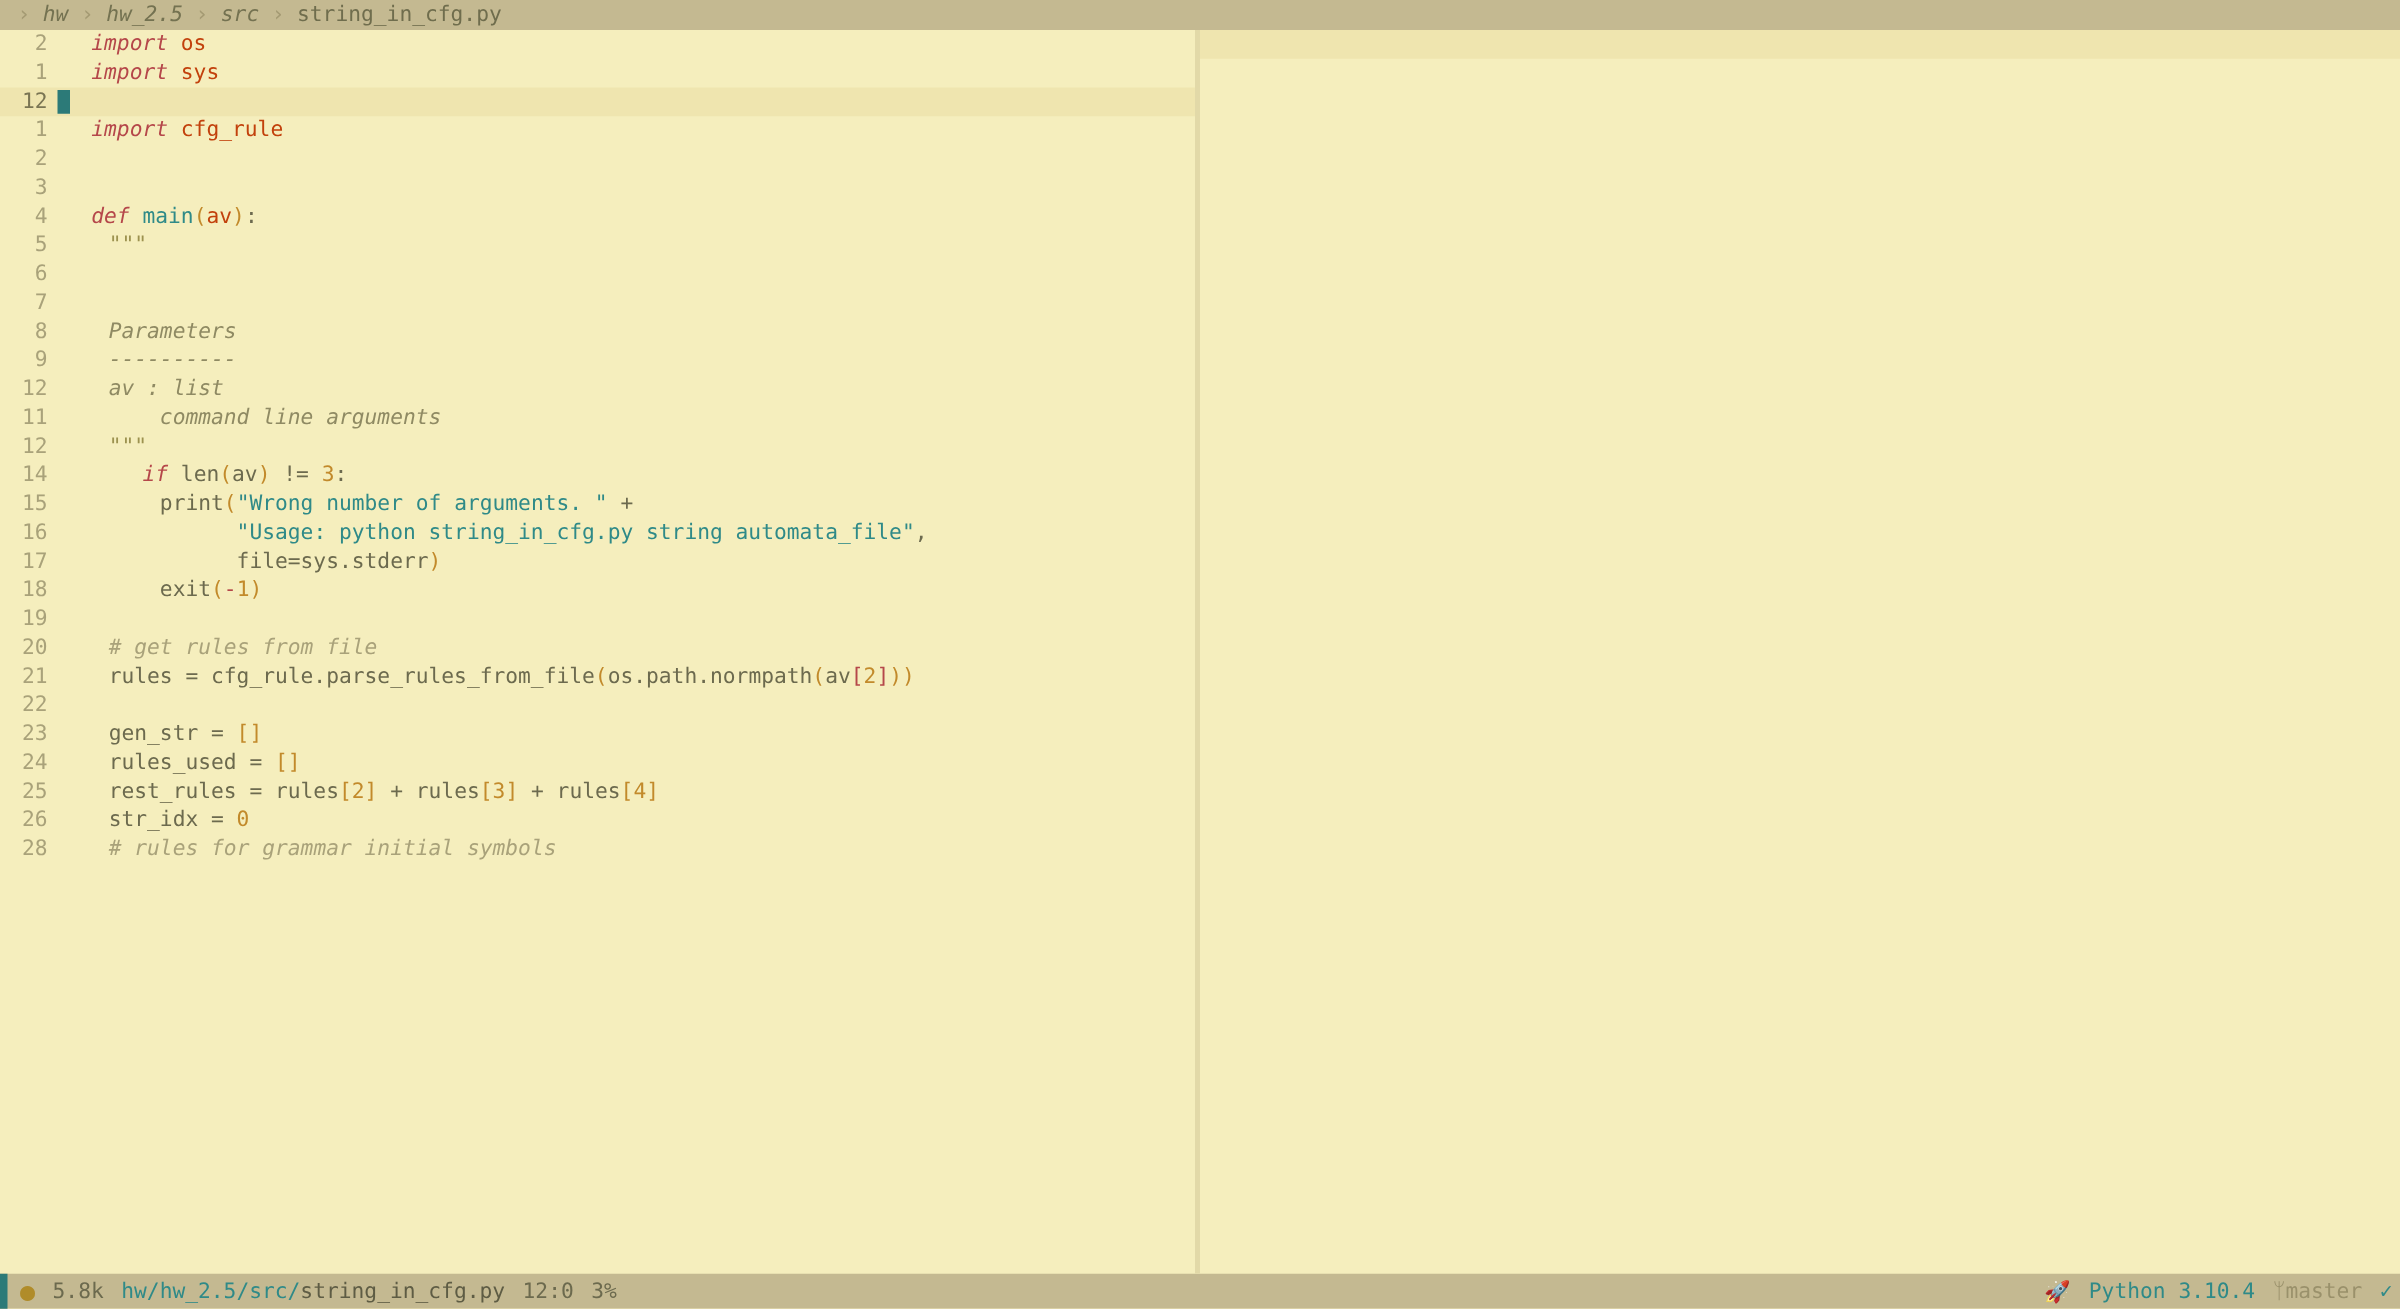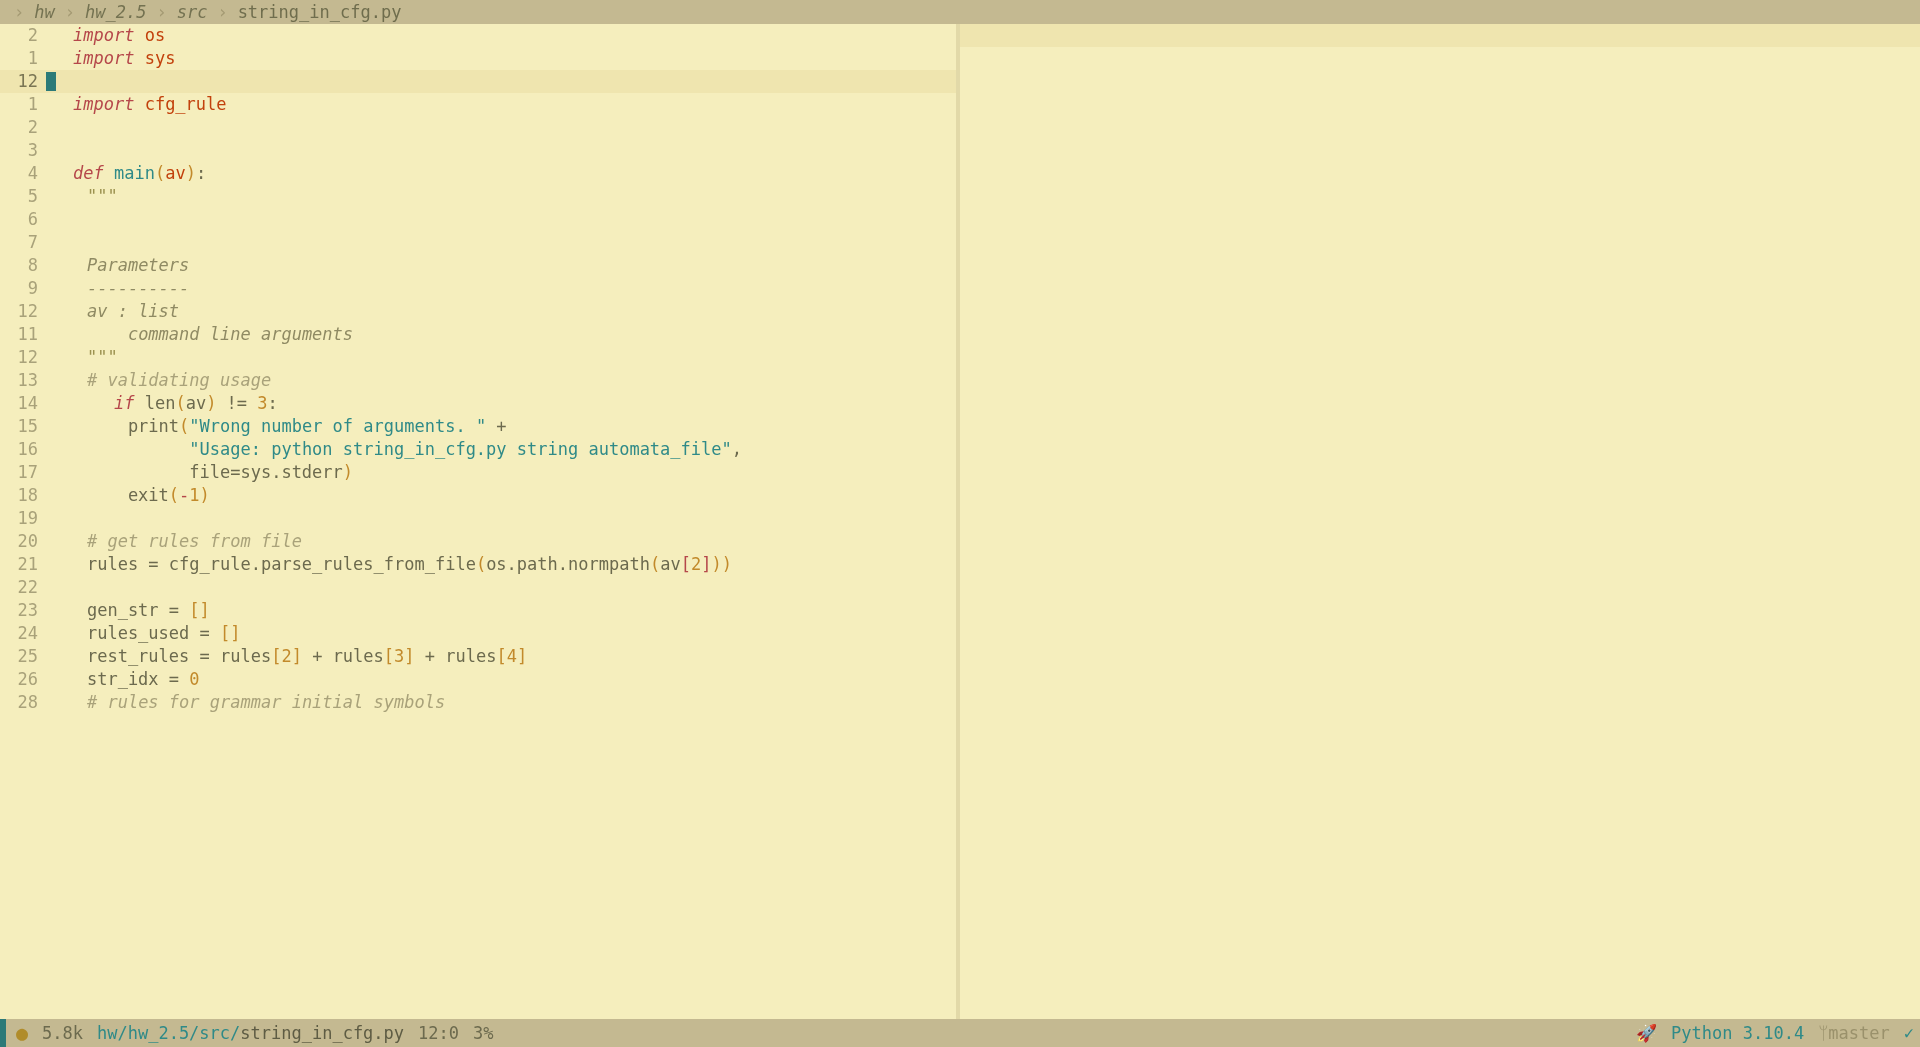--- a/index.html
+++ b/index.html
@@ -159,21 +159,20 @@
         <div class="line"><span class="gutter">8</span><span>    </span><span class="ds">Parameters</span></div>
 
         <div class="line"><span class="gutter">9</span><span>    </span><span class="ds">----------</span></div>
 
         <div class="line"><span class="gutter">12</span><span>    </span><span class="ds">av : list</span></div>
 
         <div class="line"><span class="gutter">11</span><span>        </span><span class="ds">command line arguments</span></div>
 
         <div class="line"><span class="gutter">12</span><span>    </span><span class="dq">"""</span></div>
 
-        <div class="line"><span class="gutter">13</span><span>    </span><span class="c"># validating usage</span></div>
 
         <div class="line"><span class="gutter">14</span><span>    </span><span class="k">if</span><span> len</span><span class="p">(</span><span>av</span><span class="p">)</span><span> != </span><span class="n">3</span><span>:</span></div>
 
         <div class="line"><span class="gutter">15</span><span>        print</span><span class="p">(</span><span class="s">"Wrong number of arguments. "</span><span> +</span></div>
 
         <div class="line"><span class="gutter">16</span><span>              </span><span class="s">"Usage: python string_in_cfg.py string automata_file"</span><span>,</span></div>
 
         <div class="line"><span class="gutter">17</span><span>              file=sys.stderr</span><span class="p">)</span></div>
 
         <div class="line"><span class="gutter">18</span><span>        exit</span><span class="p">(</span><span class="p2">-</span><span class="n">1</span><span class="p">)</span></div>

